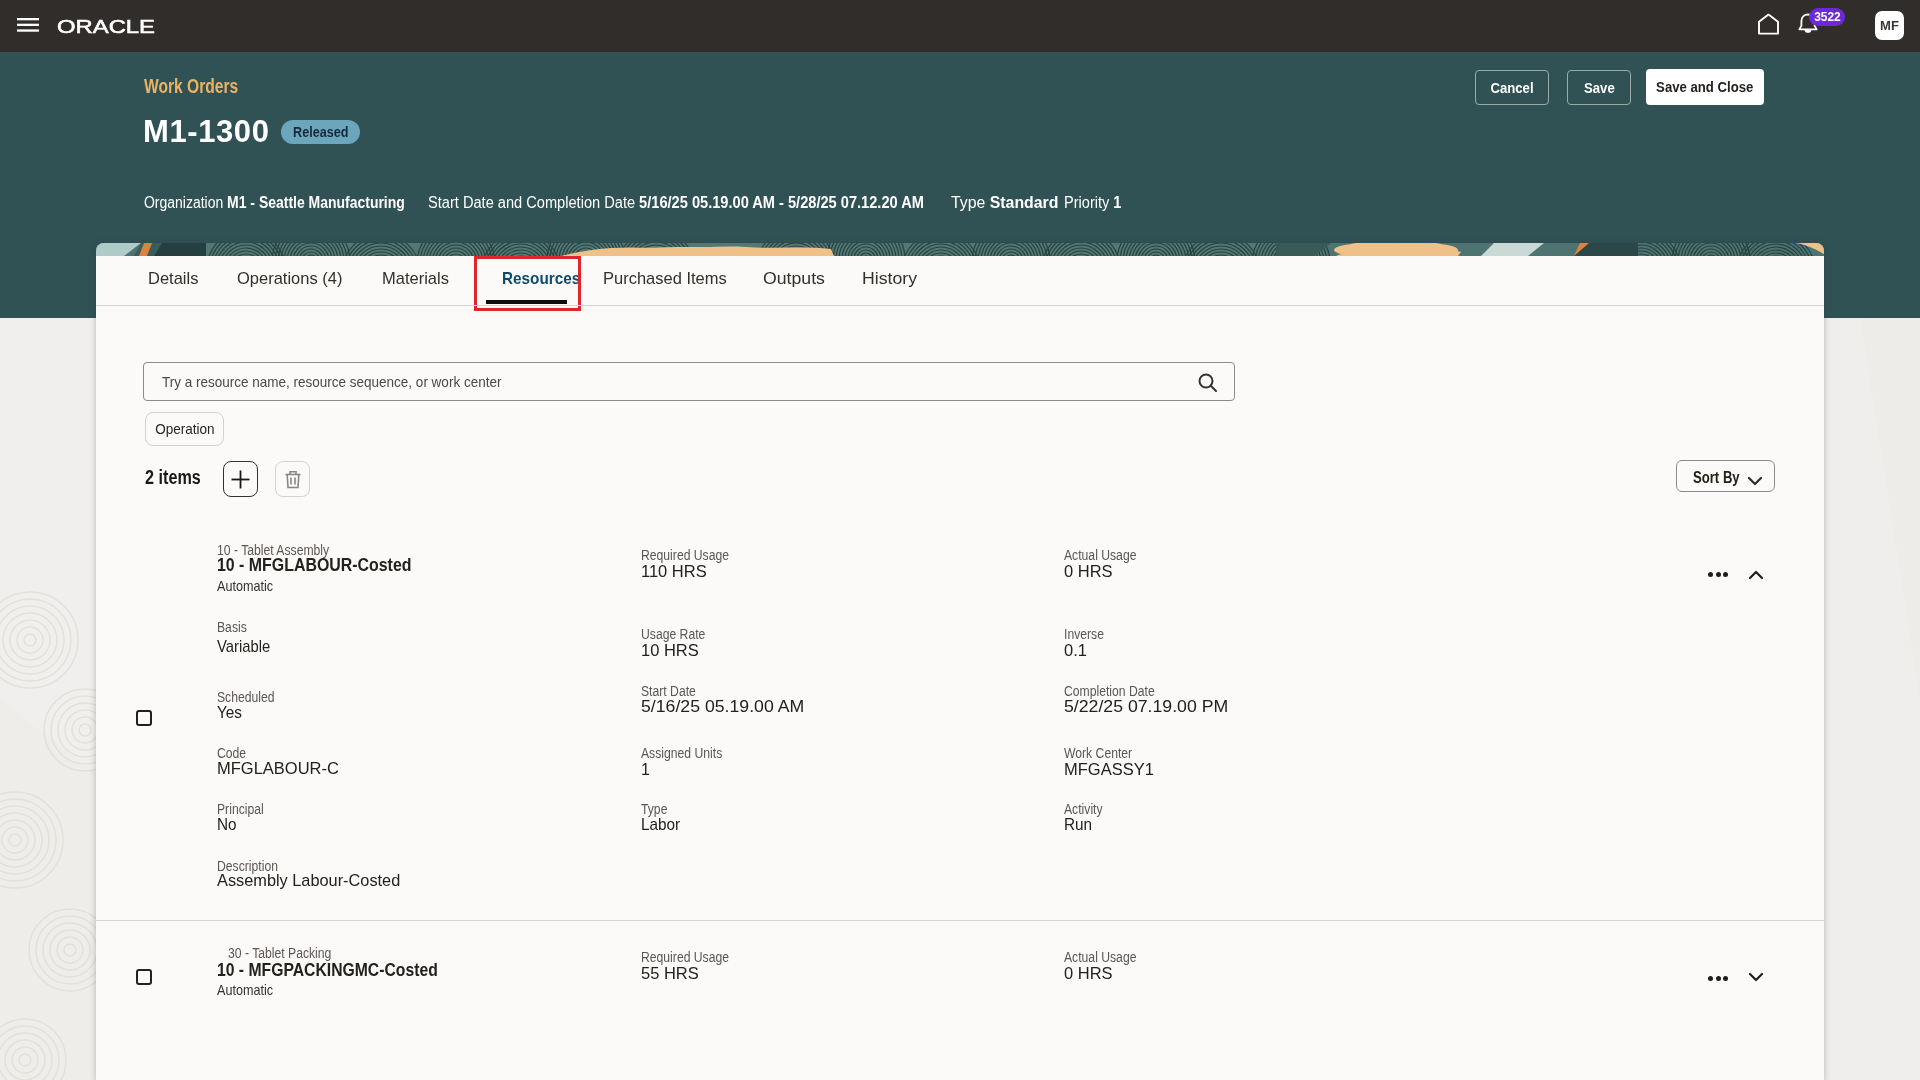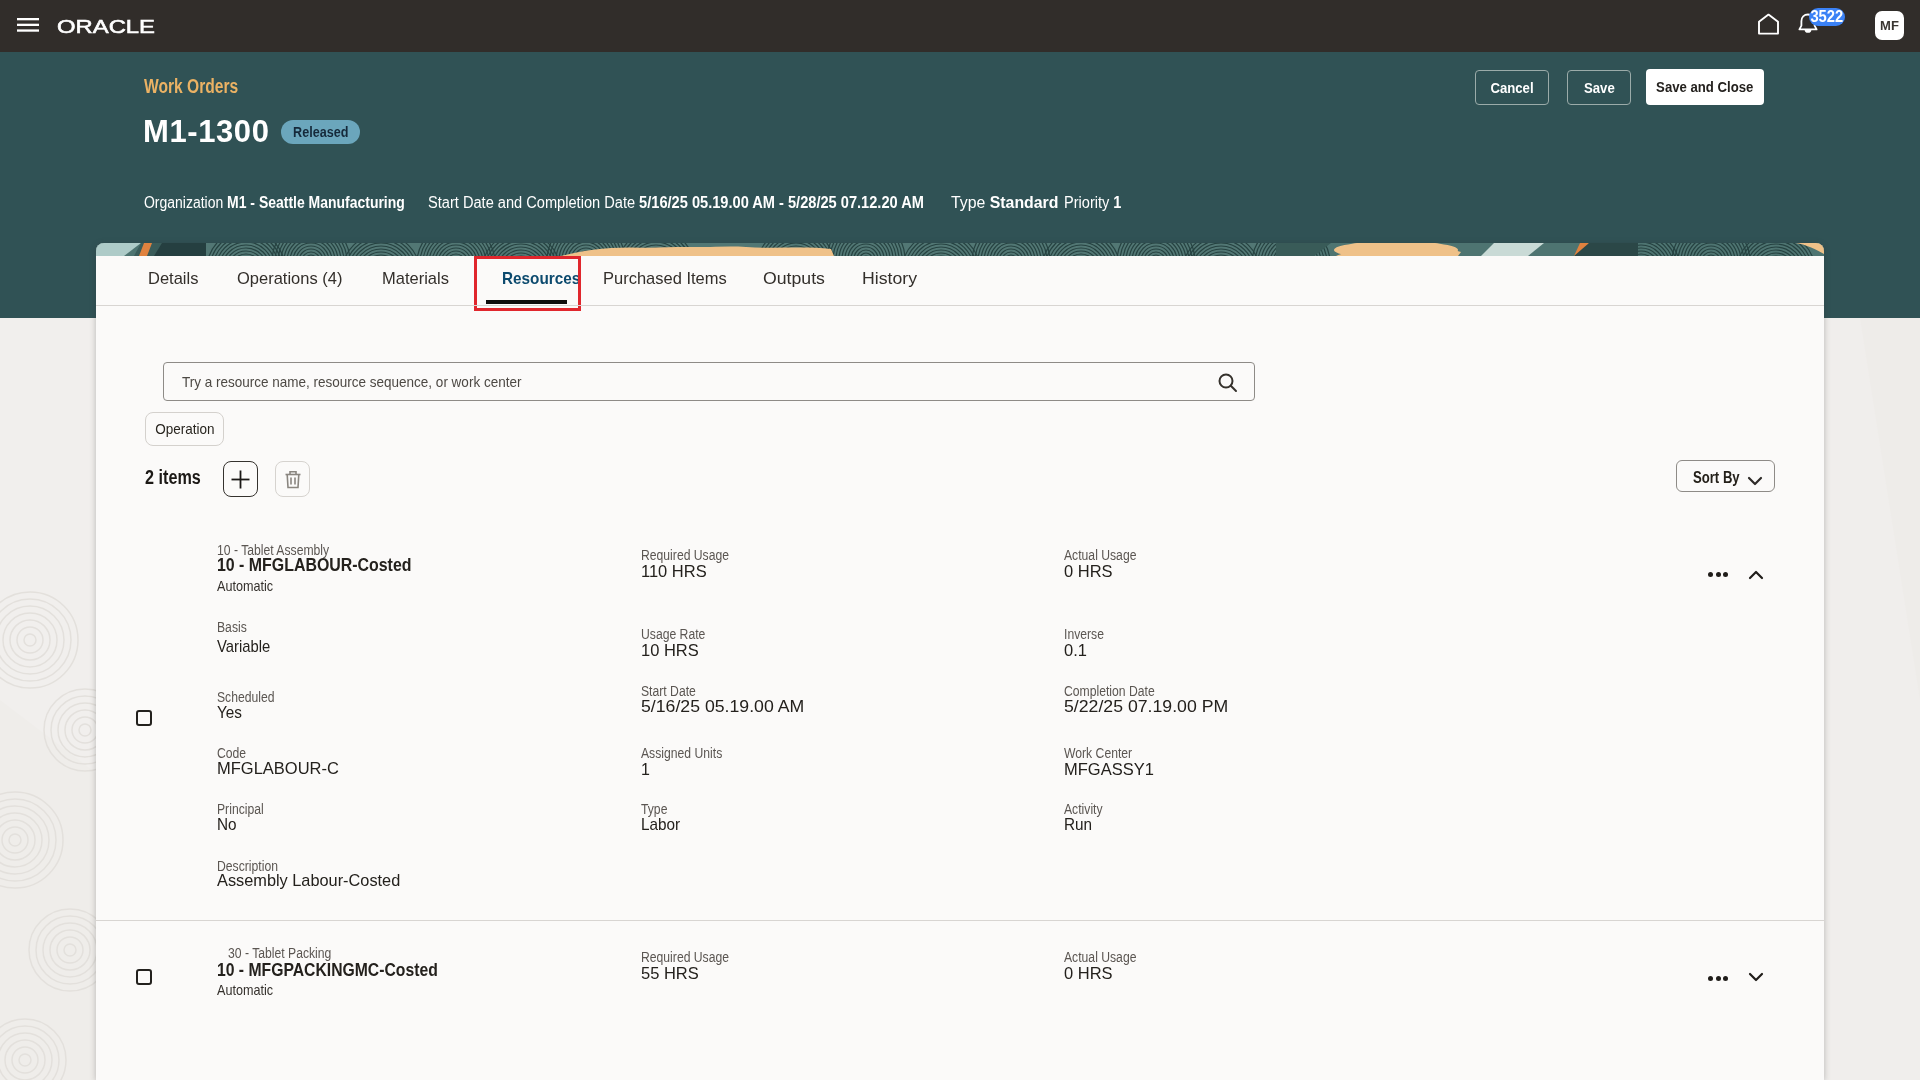--- a/index.html
+++ b/index.html
@@ -18,21 +18,21 @@
   .sub { position:absolute; left:144px; top:98px; font-size:18px; font-weight:bold; color:#FFFFFF; }
   .orgseg { position:absolute; top:142px; font-size:16px; color:#FFFFFF; white-space:nowrap; }
   .btn-o { position:absolute; top:18px; height:35px; border:1px solid #9BABA9; border-radius:4px; color:#FFFFFF; font-size:14px; font-weight:bold; text-align:center; line-height:34px; }
   .btn-w { position:absolute; top:17px; height:36px; background:#FFFFFF; border-radius:4px; color:#24211E; font-size:14px; font-weight:bold; text-align:center; line-height:36px; }
   
   .card { position:absolute; left:96px; top:243px; width:1728px; height:837px; background:#FBFAF9; border-radius:8px 8px 0 0; box-shadow:0 1px 6px rgba(50,48,45,0.3); }
   .tab { position:absolute; top:26px; font-size:17px; color:#332F2B; white-space:nowrap; }
   .tabline { position:absolute; left:390px; top:57px; width:81px; height:4px; background:#0F0E0D; }
   .redbox { position:absolute; left:378px; top:13px; width:107px; height:55px; border:3px solid #E0262D; }
   .tabdiv { position:absolute; left:0; top:62px; width:1728px; height:1px; background:#D8D5D2; }
-  .search { position:absolute; left:47px; top:119px; width:1092px; height:39px; border:1px solid #8E8B87; border-radius:4px;margin-left:20px; }
+  .search { position:absolute; left:47px; top:119px; width:1092px; height:39px; border:1px solid #8E8B87; border-radius:4px; }
   .search .ph { position:absolute; left:18px; top:10px; font-size:15px; color:#4D4944; }
   .chip { position:absolute; left:49px; top:169px; width:79px; height:34px; border:1px solid #D4D1CD; border-radius:8px; font-size:15px; color:#28251F; text-align:center; line-height:32px; background:#FBFAF9; }
   .items { position:absolute; left:49px; top:223px; font-size:19.5px; font-weight:bold; color:#1C1916; }
   .plusbtn { position:absolute; left:127px; top:218px; width:35px; height:36px; border:1px solid #35322E; border-radius:8px; }
   .trashbtn { position:absolute; left:179px; top:218px; width:35px; height:36px; border:1px solid #D6D3CF; border-radius:8px; }
   .sortby { position:absolute; left:1580px; top:217px; width:99px; height:32px; border:1px solid #8E8B87; border-radius:6px; font-size:16px; font-weight:bold; color:#242019; }
   .lbl { position:absolute; font-size:14px; color:#5B5652; white-space:nowrap; }
   .val { position:absolute; font-size:17px; color:#24211D; white-space:nowrap; }
   .ttl { position:absolute; font-size:18.5px; font-weight:bold; color:#24211D; white-space:nowrap; }
   .aut { position:absolute; font-size:14.5px; color:#34302C; white-space:nowrap; }
@@ -104,21 +104,21 @@
   <svg class="abs" style="left:57px;top:14px" width="100" height="24">
     <text x="0" y="19" font-family="Liberation Sans" font-size="18.5" fill="#fff" stroke="#fff" stroke-width="0.55" textLength="98" lengthAdjust="spacingAndGlyphs">ORACLE</text>
   </svg>
   <svg class="abs" style="left:1757px;top:13px" width="23" height="22" viewBox="0 0 23 22">
     <path d="M2 8.8 L11.5 1.6 L21 8.8 V20.6 H2 Z" fill="none" stroke="#fff" stroke-width="1.9" stroke-linejoin="round"></path>
   </svg>
   <svg class="abs" style="left:1796px;top:13px" width="24" height="22" viewBox="0 0 24 22">
     <path d="M12 1.5 C8.1 1.5 5.4 4.3 5.4 8.2 V12.6 L3.4 16.4 H20.6 L18.6 12.6 V8.2 C18.6 4.3 15.9 1.5 12 1.5 Z" fill="none" stroke="#fff" stroke-width="1.8" stroke-linejoin="round"></path>
     <path d="M8.6 16.4 a3.4 3.4 0 0 0 6.8 0" fill="#fff"></path>
   </svg>
-  <div class="abs" style="left:1809px;top:8px;width:36px;height:18px;border-radius:9px;background:#3b82f6;color:#fff;font-size:16px;font-weight:bold;text-align:center;line-height:18px;"><span class="sxc" style="--s:.92">3522</span></div>
+  <div class="abs" style="left:1809px;top:8px;width:36px;height:18px;border-radius:9px;background:#6d28d9;color:#fff;font-size:13px;font-weight:bold;text-align:center;line-height:18px;"><span class="sxc" style="--s:.92">3522</span></div>
   <div class="abs" style="left:1875px;top:11px;width:29px;height:29px;border-radius:7px;background:#FFFFFF;color:#3A3632;font-size:13px;font-weight:bold;text-align:center;line-height:29px;">MF</div>
 </div>
 
 <div class="hero">
   <div class="wo"><span class="sx" style="--s:.80">Work Orders</span></div>
   <div class="m1"><span class="sx" style="--s:1">M1-1300</span></div>
   <div class="pill"><span class="sxc" style="--s:.9">Released</span></div>
   <div class="orgseg" style="left:144px;"><span class="sx" style="--s:.873">Organization <b>M1 - Seattle Manufacturing</b></span></div>
   <div class="orgseg" style="left:428px;"><span class="sx" style="--s:.913">Start Date and Completion Date <b>5/16/25 05.19.00 AM - 5/28/25 07.12.20 AM</b></span></div>
   <div class="orgseg" style="left:951px;"><span class="sx" style="--s:.99">Type <b>Standard</b></span></div>

